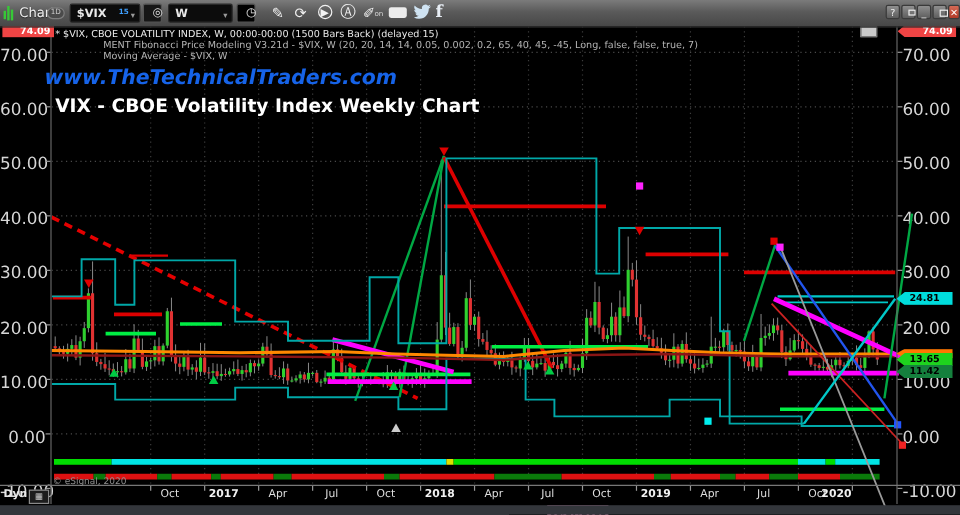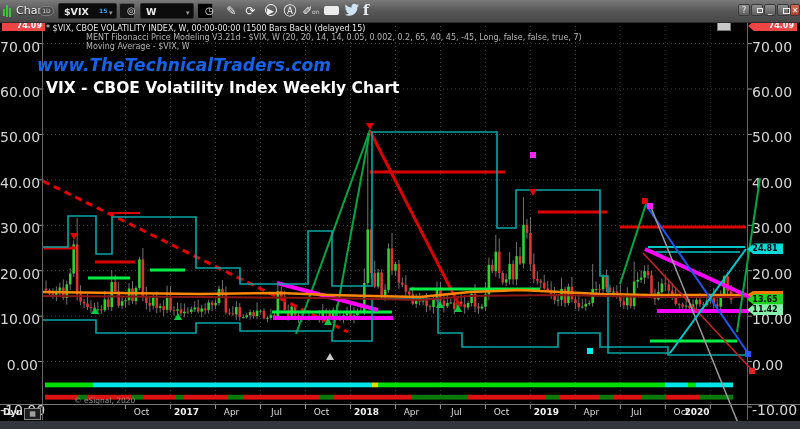--- a/index.html
+++ b/index.html
@@ -30,28 +30,28 @@
   
   .ov{position:absolute;z-index:20;white-space:nowrap;}
   .hdr1{color:#e9e9e9;font-size:8px;}
   .hdr23{color:#b5b5b5;font-size:8px;margin-left:40px;}
   .watermark{color:#1663e8;font-size:17px;font-weight:bold;font-style:italic;}
   .charttitle{color:#ffffff;font-size:15.5px;font-weight:600;}
   .ylab{position:absolute;color:#d6d6d6;font-size:14px;width:38px;text-align:right;}
   .ylab.right{text-align:left;width:44px;}
   .xlab{position:absolute;color:#dedede;font-size:9px;transform:translateX(-50%);padding-left:32px;}
   .xlab.year{font-weight:bold;color:#f0f0f0;}
-  .pricebubble{position:absolute;left:747px;width:36px;height:11px;font-size:8px;font-weight:bold;
+  .pricebubble{position:absolute;left:747px;width:47px;height:11px;font-size:8px;font-weight:bold;
     text-align:center;line-height:11px;z-index:22;
     clip-path:polygon(7px 0,100% 0,100% 100%,7px 100%,0 50%);}
   .topval{position:absolute;height:10px;font-size:8px;font-weight:bold;line-height:10px;z-index:22;
     background:#ef4444;color:#fff;text-align:right;padding-right:3px;}
   .datebox{position:absolute;background:#f9a8d4;color:#1a1a1a;font-size:7.5px;font-weight:bold;
     padding:1px 2px;z-index:23;margin-top:16px;}
-  .copyright{color:#8f8f8f;font-size:7.5px;padding-left:30px;}
+  .copyright{color:#8f8f8f;font-size:7.5px;}
   .dyn{color:#e8e8e8;font-size:9px;font-weight:bold;}
   .dynbox{position:absolute;background:#1d1d1d;border:1px solid #8a8a8a;color:#cfcfcf;
     width:15px;height:10px;font-size:7px;text-align:center;line-height:10px;z-index:21;}
   svg{position:absolute;left:0;top:0;z-index:5;}
   .bottomchrome{position:absolute;left:0;top:421px;width:800px;height:8px;background:#33363b;z-index:25;}
 </style>
 </head>
 <body>
 
 <svg id="plot" width="800" height="429" viewBox="0 0 800 429">
@@ -701,15 +701,15 @@
     <span class="xlab year" style="left: 530.4px; top: 407px;">2019</span>
     <span class="xlab" style="left: 575.38px; top: 407px;">Apr</span>
     <span class="xlab" style="left: 620.36px; top: 407px;">Jul</span>
     <span class="xlab" style="left: 665.34px; top: 407px;">Oct</span>
     <span class="xlab year" style="left: 681px; top: 407px;">2020</span>
   </div>
 <div id="bubbles">
     <div class="pricebubble" style="top: 243.379px; background: rgb(0, 220, 220); color: rgb(0, 0, 0);">24.81</div>
     <div class="pricebubble" style="top: 290.579px; height: 8px; background: rgb(255, 119, 0);"></div>
     <div class="pricebubble" style="top: 294.079px; background: rgb(30, 211, 30); color: rgb(0, 0, 0);">13.65</div>
-    <div class="pricebubble" style="top: 304.21px; background: #86efac; color: rgb(0, 0, 0);">11.42</div>
+    <div class="pricebubble" style="top: 304.21px; background: #15803d; color: rgb(0, 0, 0);">11.42</div>
   </div>
 <div class="bottomchrome"></div>
 
 </body></html>

